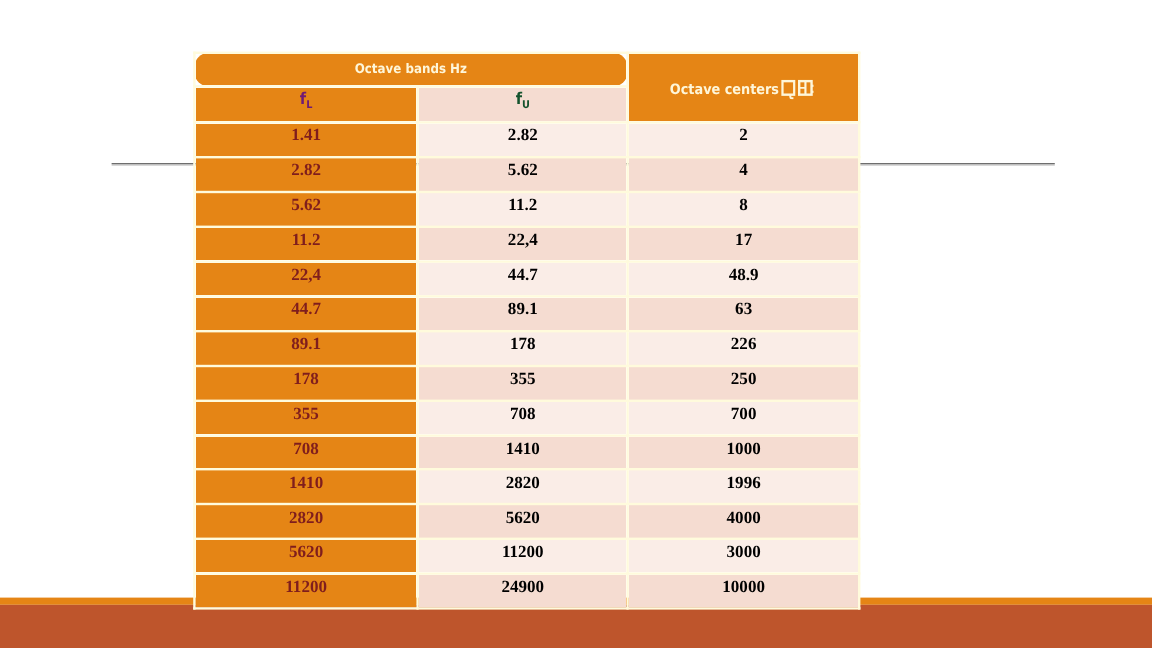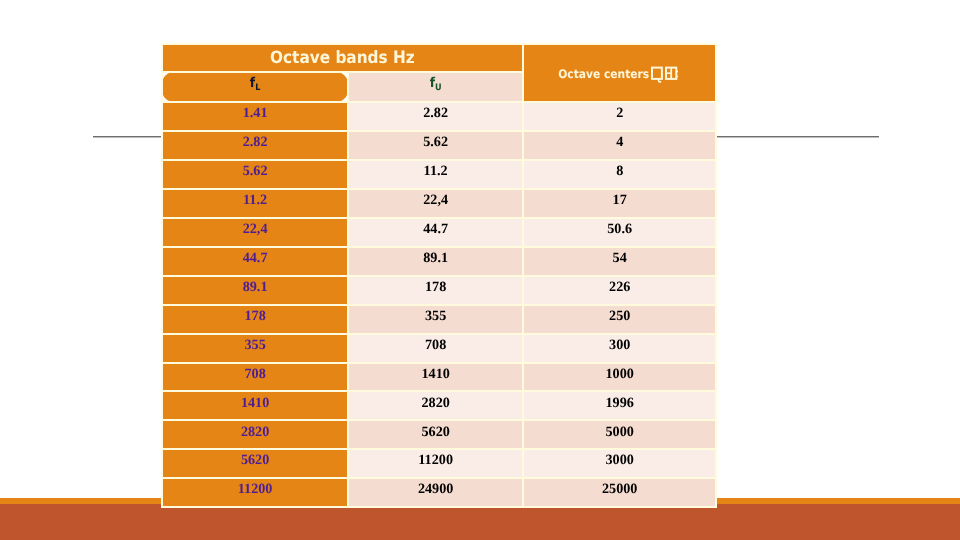--- a/index.html
+++ b/index.html
@@ -15,38 +15,38 @@
   .footer-stripe{position:absolute;z-index:1;left:0;top:498px;width:960px;height:6px;background:#E58515;}
   .footer-band{position:absolute;z-index:2;left:0;top:504px;width:960px;height:36px;background:#BE552C;}
 
   .octave-table{position:absolute;left:160.8px;top:42.7px;width:554.7px;z-index:3;
        border-collapse:collapse;table-layout:fixed;}
   .octave-table td{padding:0;margin:0;vertical-align:middle;text-align:center;
        border:2.3px solid #FFFBDC;overflow:hidden;}
 
   .hdr-group{height:26.8px;background:#E58515;color:#FEF6D9;
        font-family:"DejaVu Sans",sans-serif;font-stretch:condensed;font-weight:bold;
-       font-size:17px;line-height:14px;}
+       font-size:11px;line-height:14px;border-radius:12px;}
   .hdr-group > span{display:inline-block;position:relative;top:0.3px;}
   .hdr-centers{background:#E58515;color:#FEF6D9;
        font-family:"DejaVu Sans",sans-serif;font-stretch:condensed;font-weight:bold;
        font-size:11.9px;white-space:nowrap;}
   .hdr-fl,.hdr-fu{height:27.6px;}
-  .hdr-fl{background:#E58515;color:#0f172a;border-radius:12px;}
+  .hdr-fl{background:#E58515;color:#701a75;}
   .hdr-fu{background:#F5DCD1;color:#14532d;}
   .fsym{font-family:"DejaVu Sans",sans-serif;font-stretch:condensed;font-weight:bold;
         font-size:13.5px;display:inline-block;line-height:14px;position:relative;top:-5.5px;}
   .fsym sub{font-size:9px;vertical-align:baseline;position:relative;top:3.2px;
         font-family:"DejaVu Sans",sans-serif;font-stretch:condensed;font-weight:bold;
         line-height:0;}
 
   .dcell{height:26.95px;font-family:"Liberation Serif",serif;
         font-weight:bold;font-size:14.2px;line-height:19.5px;}
   .dcell > span{display:block;position:relative;top:-2.6px;}
-  .d1{background:#E58515;color:#4c1d95;}
+  .d1{background:#E58515;color:#7f1d1d;}
   .dL{background:#FAEDE7;color:#000000;}
   .dD{background:#F5DCD1;color:#000000;}
 
 
   .hdr-centers{position:relative;}
   .centers-inner{display:inline-block;position:relative;white-space:nowrap;
        line-height:14px;top:0.8px;padding-right:32px;}
   .tofu{position:absolute;top:-0.8px;}
   .tofu.t1{left:92.3px;}
   .tofu.t2{left:106.7px;}
@@ -127,32 +127,32 @@
           </td>
       </tr>
       <tr>
         <td class="dcell d1">
             <span>22,4</span>
           </td>
         <td class="dcell dL">
             <span>44.7</span>
           </td>
         <td class="dcell dL">
-            <span>50.6</span>
+            <span>48.9</span>
           </td>
       </tr>
       <tr>
         <td class="dcell d1">
             <span>44.7</span>
           </td>
         <td class="dcell dD">
             <span>89.1</span>
           </td>
         <td class="dcell dD">
-            <span>54</span>
+            <span>63</span>
           </td>
       </tr>
       <tr>
         <td class="dcell d1">
             <span>89.1</span>
           </td>
         <td class="dcell dL">
             <span>178</span>
           </td>
         <td class="dcell dL">
@@ -171,21 +171,21 @@
           </td>
       </tr>
       <tr>
         <td class="dcell d1">
             <span>355</span>
           </td>
         <td class="dcell dL">
             <span>708</span>
           </td>
         <td class="dcell dL">
-            <span>300</span>
+            <span>700</span>
           </td>
       </tr>
       <tr>
         <td class="dcell d1">
             <span>708</span>
           </td>
         <td class="dcell dD">
             <span>1410</span>
           </td>
         <td class="dcell dD">
@@ -204,21 +204,21 @@
           </td>
       </tr>
       <tr>
         <td class="dcell d1">
             <span>2820</span>
           </td>
         <td class="dcell dD">
             <span>5620</span>
           </td>
         <td class="dcell dD">
-            <span>5000</span>
+            <span>4000</span>
           </td>
       </tr>
       <tr>
         <td class="dcell d1">
             <span>5620</span>
           </td>
         <td class="dcell dL">
             <span>11200</span>
           </td>
         <td class="dcell dL">
@@ -226,21 +226,21 @@
           </td>
       </tr>
       <tr>
         <td class="dcell d1">
             <span>11200</span>
           </td>
         <td class="dcell dD">
             <span>24900</span>
           </td>
         <td class="dcell dD">
-            <span>25000</span>
+            <span>10000</span>
           </td>
       </tr>
     </tbody>
   </table>
 
   <div class="footer-stripe"></div>
   <div class="footer-band"></div>
 
 </div>
 

